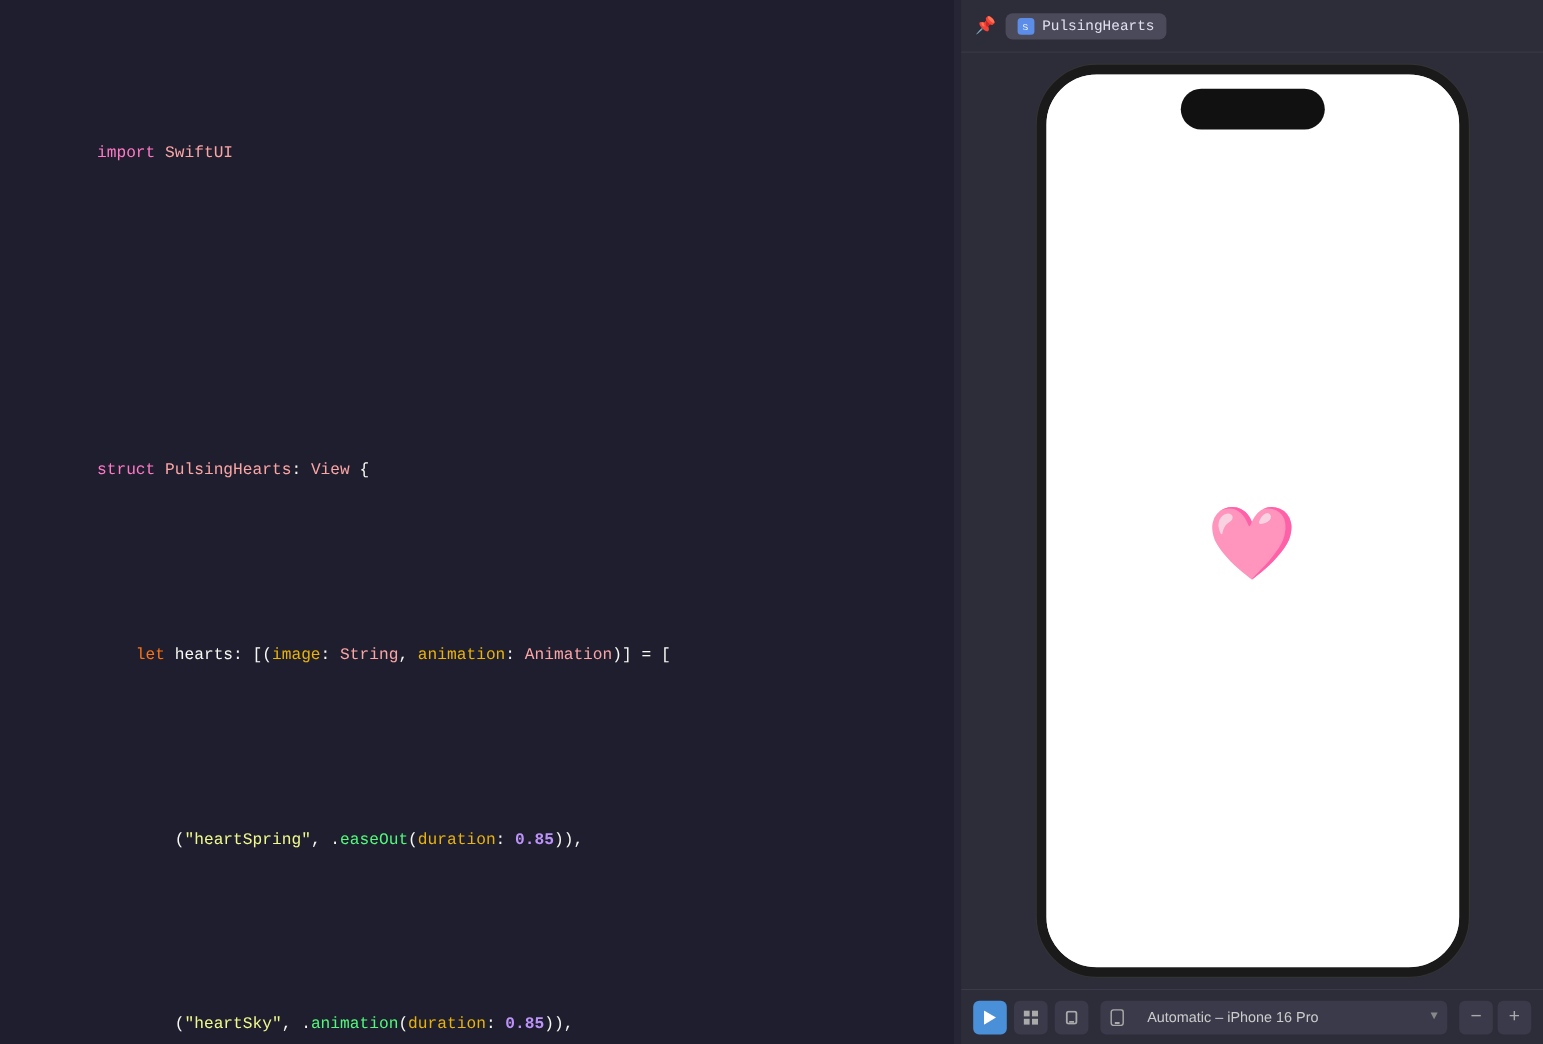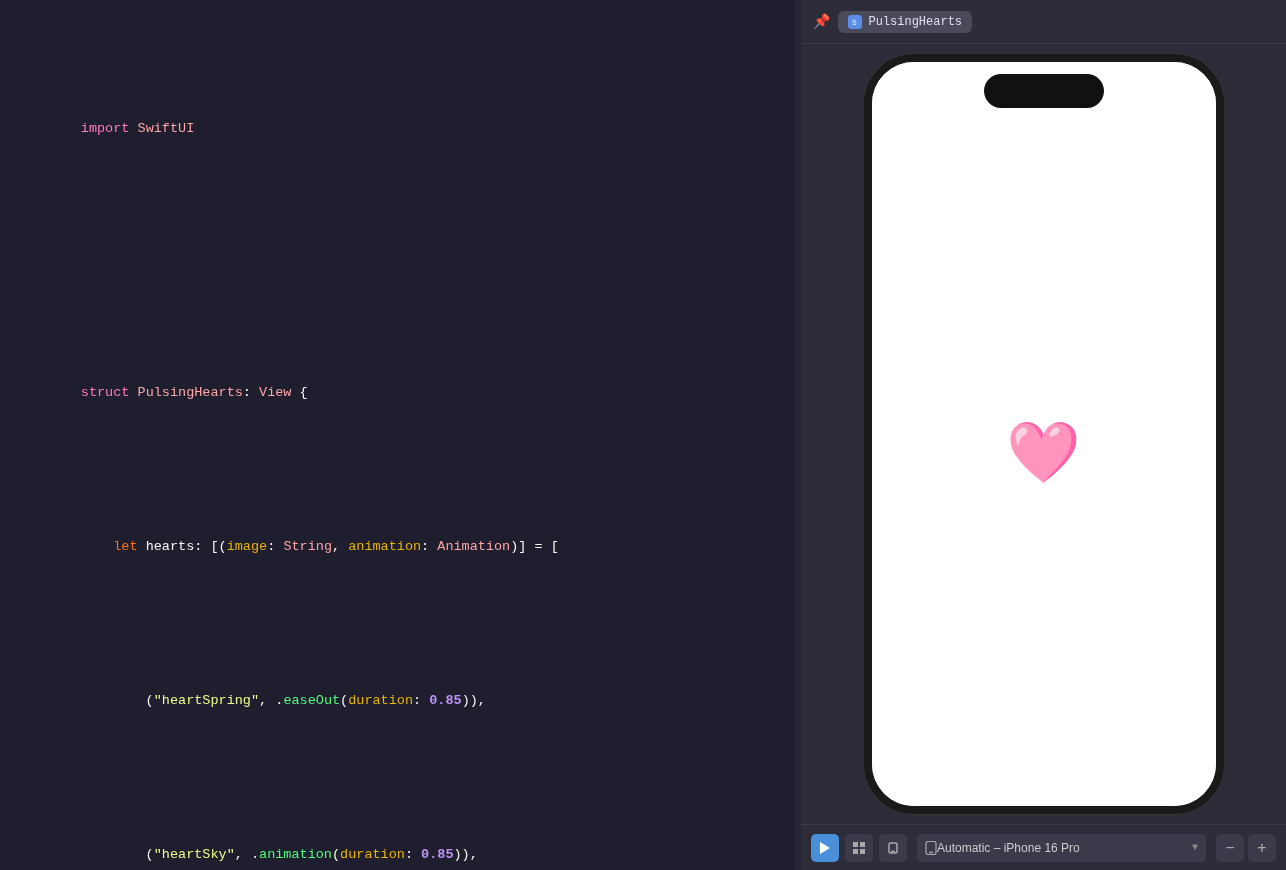--- a/index.html
+++ b/index.html
@@ -190,21 +190,21 @@
     .device-selector {
       background: #3a3a4a;
       border: none;
       border-radius: 5px;
       color: #ddd;
       font-size: 12px;
       padding: 4px 8px;
       cursor: pointer;
       display: flex;
       align-items: center;
-      gap: 0;
+      gap: 19px;
       height: 28px;
       flex: 1;
       margin-left: 4px;
     }
 
     .device-selector-text {
       font-family: -apple-system, sans-serif;
       font-size: 12px;
       color: #ccc;
     }

